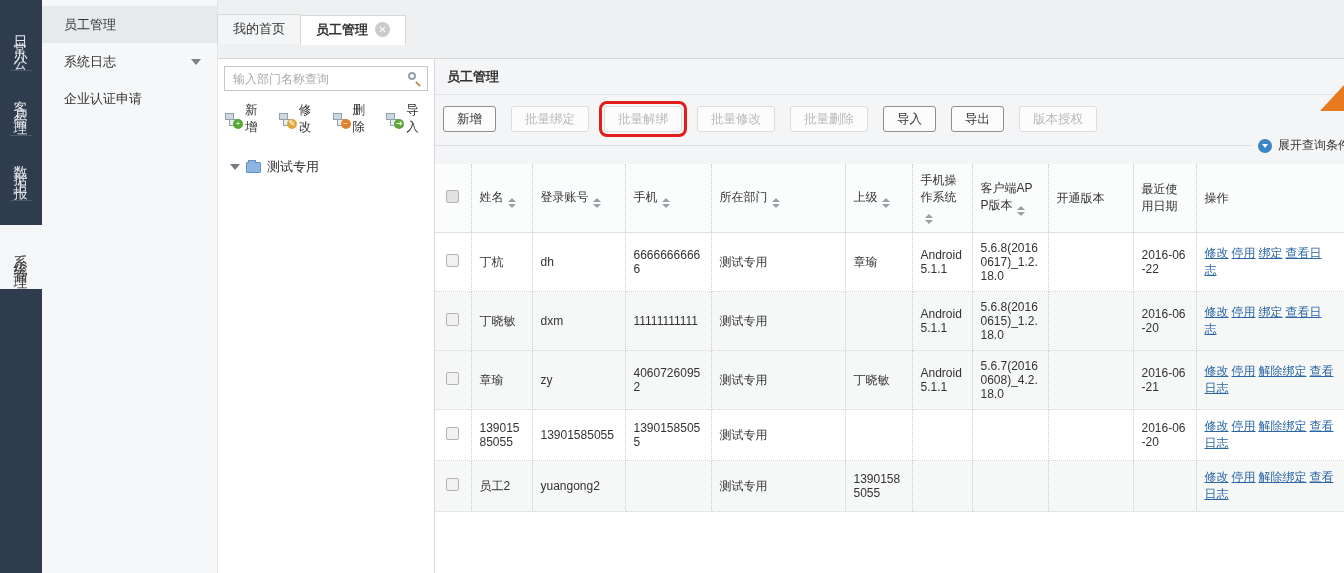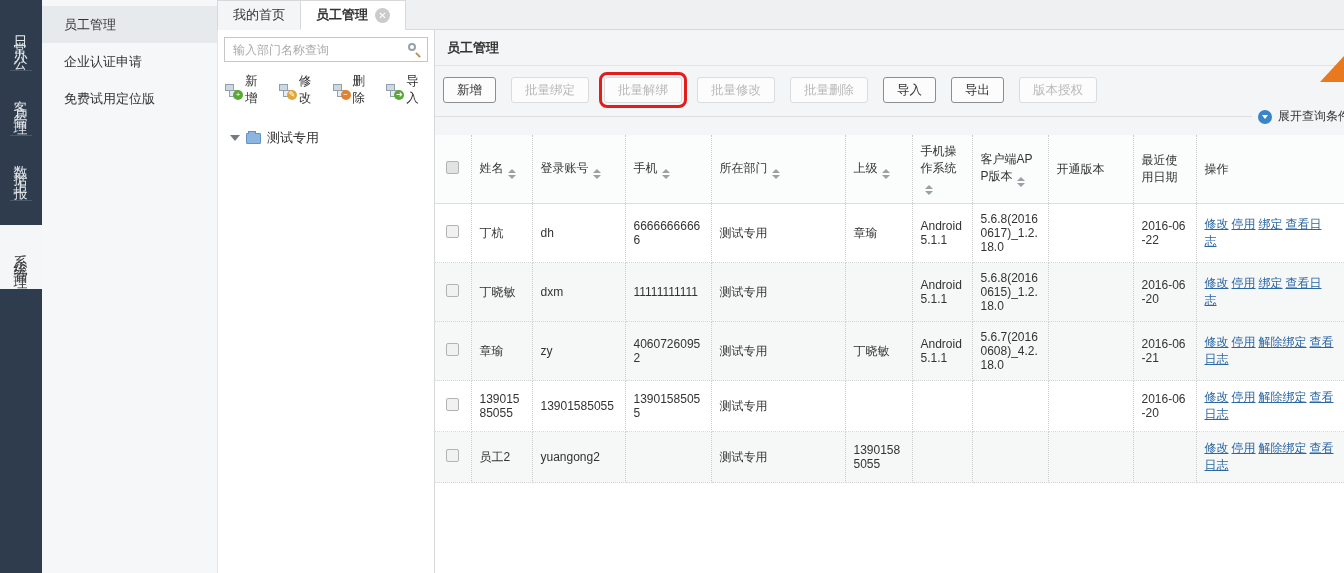--- a/index.html
+++ b/index.html
@@ -16,21 +16,21 @@
 
   
   .menu { width:176px; background:#f6f7f8; border-right:1px solid #e6e6e6; flex:none; padding-top:6px; }
   .menu-item { height:37px; line-height:37px; padding-left:22px; font-size:13px; color:#333; position:relative; cursor:pointer; }
   .menu-item.selected { background:#e7eaec; }
   .menu-item .dd-arrow { position:absolute; right:16px; top:16px; width:0; height:0;
     border-left:5px solid transparent; border-right:5px solid transparent; border-top:6px solid #7a8084; }
 
   
   .content { flex:1; display:flex; flex-direction:column; min-width:0; position:relative; }
-  .tabbar { height:30px; background:#eef0f1; border-bottom:1px solid #d8d8d8; display:flex; align-items:flex-start; flex:none; }
+  .tabbar { height:59px; background:#eef0f1; border-bottom:1px solid #d8d8d8; display:flex; align-items:center; flex:none; }
   .tab { height:30px; line-height:28px; padding:0 15px; font-size:13px; color:#333; background:#f3f5f6;
     border:1px solid #d8d8d8; border-bottom:none; margin-left:-1px; cursor:pointer; }
   .tab.active { background:#fff; font-weight:bold; display:flex; align-items:center; gap:7px; margin-bottom:-1px; border-bottom:1px solid #fff; }
   .tab-close { width:15px; height:15px; border-radius:50%; background:#c9cbcc; color:#fff; font-size:10px; font-weight:normal;
     line-height:15px; text-align:center; display:inline-block; }
 
   .body-row { flex:1; display:flex; min-height:0; }
 
   
   .tree-panel { width:217px; background:#fff; border-right:1px solid #d8d8d8; flex:none; }
@@ -109,22 +109,22 @@
       <span class="vtext">数据上报</span>
     </div>
     <div class="rail-sep"></div>
     <div class="rail-item active">
       <span class="vtext">系统管理</span>
     </div>
   </div>
 
 <div class="menu">
     <div class="menu-item selected">员工管理</div>
+    <div class="menu-item">系统日志<span class="dd-arrow"></span></div>
     <div class="menu-item">企业认证申请</div>
-    <div class="menu-item">免费试用定位版</div>
   </div>
 
 <div class="content">
 
   <div class="tabbar">
       <div class="tab"><span>我的首页</span></div>
       <div class="tab active">
         <span>员工管理</span>
         <span class="tab-close">✕</span>
       </div>

